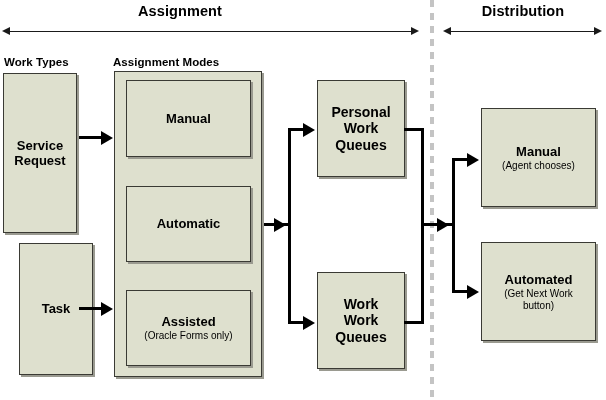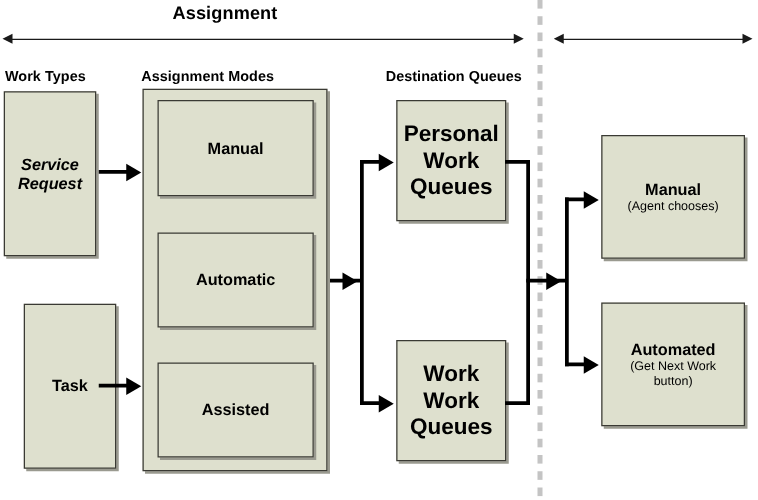--- a/index.html
+++ b/index.html
@@ -50,21 +50,21 @@
     align-items: center;
     justify-content: center;
     text-align: center;
     color: #000000;
   }
   .node .title {
     font-size: 13px;
     font-weight: bold;
     line-height: 1.18;
   }
-  .node .title.small { font-size: 18px; }
+  .node .title.small { font-size: 14px; }
   .node .sub {
     font-size: 10px;
     font-weight: normal;
     line-height: 1.15;
     margin-top: 1px;
   }
 
   
   .group-box {
     background: #dee0ce;
@@ -110,38 +110,38 @@
     background-size: 4px 13px;
   }
 </style>
 </head>
 <body>
 
 <div id="diagram">
 
   <div class="abs phase-title" style="left:80px; top:3px; width:200px;">Assignment</div>
 
+  <div class="abs phase-title" style="left:443px; top:3px; width:160px;">Distribution</div>
 
   <div class="abs thin-arrow-l" style="left:2px; top:27px;"></div>
   <div class="abs thin-line" style="left:9px; top:30.5px; width:403px;"></div>
   <div class="abs thin-arrow-r" style="left:411px; top:27px;"></div>
 
   <div class="abs thin-arrow-l" style="left:443px; top:27px;"></div>
   <div class="abs thin-line" style="left:450px; top:30.5px; width:145px;"></div>
   <div class="abs thin-arrow-r" style="left:594px; top:27px;"></div>
 
   <div class="abs col-label" style="left:4px; top:56px;">Work Types</div>
 
   <div class="abs col-label" style="left:113px; top:56px; width:150px; ">Assignment Modes</div>
 
-  <div class="abs col-label" style="left:300px; top:56px; width:126px; text-align:center;">Destination Queues</div>
 
   <div class="abs divider" style="left:430px; top:0px; height:400px;"></div>
 
-  <div class="abs node" style="left:3px; top:73px; width:74px; height:132px;font-style:italic;">
+  <div class="abs node" style="left:3px; top:73px; width:74px; height:160px;">
     <div class="title">Service</div>
     <div class="title">Request</div>
   </div>
 
   <div class="abs node" style="left:3px; top:243px; width:74px; height:132px;margin-left:16px;">
     <div class="title">Task</div>
   </div>
 
   <div class="abs hline" style="left:79px; top:136px; width:24px;"></div>
   <div class="abs arrow-r" style="left:101px; top:130.5px;"></div>
@@ -154,20 +154,21 @@
   <div class="abs node" style="left:126px; top:80px; width:125px; height:77px;">
     <div class="title">Manual</div>
   </div>
 
   <div class="abs node" style="left:126px; top:186px; width:125px; height:76px;">
     <div class="title">Automatic</div>
   </div>
 
   <div class="abs node" style="left:126px; top:290px; width:125px; height:76px;">
     <div class="title">Assisted</div>
+    <div class="sub">(Oracle Forms only)</div>
   </div>
 
   <div class="abs hline" style="left:264px; top:223px; width:26px;"></div>
   <div class="abs arrow-r" style="left:274px; top:217.5px;"></div>
 
   <div class="abs vline" style="left:288px; top:128px; height:196px;"></div>
 
   <div class="abs hline" style="left:288px; top:128px; width:22px;"></div>
   <div class="abs arrow-r" style="left:303px; top:122.5px;"></div>
 

